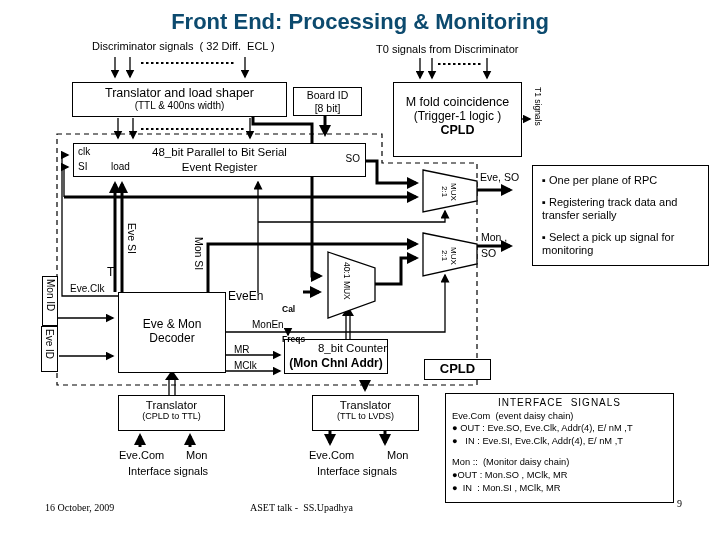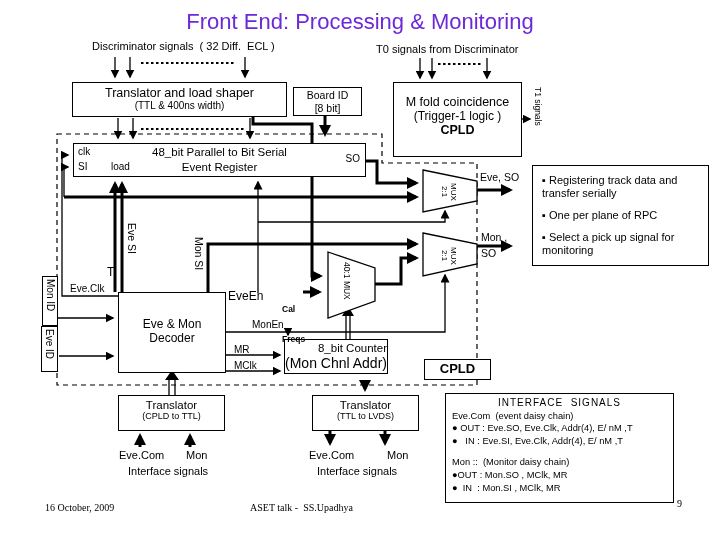--- a/index.html
+++ b/index.html
@@ -2,21 +2,21 @@
 <html><head>
 <meta charset="utf-8">
 <style>
   html,body{margin:0;padding:0;background:#fff;}
   #slide{position:relative;width:720px;height:540px;background:#fff;overflow:hidden;
          font-family:"Liberation Sans", sans-serif;color:#000;}
   #wires{position:absolute;left:0;top:0;z-index:1;}
   .box{position:absolute;z-index:2;background:#fff;border:1.5px solid #000;text-align:center;box-sizing:border-box;}
   .lbl{position:absolute;z-index:3;white-space:pre;}
   .vt{writing-mode:vertical-rl;}
-  #title{left:0;top:9px;width:720px;text-align:center;font-size:22px;font-weight:normal;color:#6d28d9;white-space:pre;}
+  #title{left:0;top:9px;width:720px;text-align:center;font-size:22px;font-weight:bold;color:#0c4a6e;white-space:pre;}
   .sub11{font-size:11px;}
   .muxlbl{position:absolute;z-index:3;writing-mode:vertical-lr;font-size:8px;line-height:9px;text-align:center;}
   .muxlbl span{display:block;}
   .pin{position:absolute;font-size:10px;z-index:3;}
   .note-line{font-size:11px;line-height:13px;margin-bottom:9px;text-align:left;}
   .if-line{font-size:9.3px;line-height:12.6px;text-align:left;white-space:pre;}
   .serif{font-family:"Liberation Serif", serif;}
 </style>
 </head>
 <body>
@@ -134,22 +134,22 @@
     <span>2:1</span>
     <span>MUX</span>
   </div>
   <div class="lbl vt" style="left:342px;top:262px;height:46px;font-size:8.5px;">40:1 MUX</div>
 
   <div class="lbl" style="left:480px;top:171px;font-size:10.5px;">Eve, SO</div>
   <div class="lbl" style="left:481px;top:231px;font-size:10.5px;">Mon ,</div>
   <div class="lbl" style="left:481px;top:247px;font-size:10.5px;">SO</div>
 
   <div class="box" style="left:532px;top:165px;width:177px;height:101px;padding:8px 7px 0 9px;text-align:left;">
+    <div class="note-line">▪ One per plane of RPC</div>
     <div class="note-line">▪ Registering track data and transfer serially</div>
-    <div class="note-line">▪ One per plane of RPC</div>
     <div class="note-line">▪ Select a pick up signal for monitoring</div>
   </div>
 
   <div class="lbl" style="left:70px;top:283px;font-size:10px;">Eve.Clk</div>
   <div class="lbl" style="left:107px;top:265px;font-size:12px;">T</div>
   <div class="lbl vt" style="left:126px;top:223px;height:46px;font-size:10.5px;">Eve SI</div>
   <div class="lbl vt" style="left:193px;top:237px;height:46px;font-size:10.5px;">Mon SI</div>
   <div class="lbl" style="left:228px;top:289px;font-size:12px;">EveEn</div>
   <div class="lbl" style="left:252px;top:319px;font-size:10px;">MonEn</div>
   <div class="lbl" style="left:234px;top:344px;font-size:10px;">MR</div>
@@ -166,21 +166,21 @@
     <div class="vt" style="font-size:10px;margin:2px auto 0;">Eve ID</div>
   </div>
 
   <div class="box" style="left:118px;top:292px;width:108px;height:81px;">
     <div style="font-size:12px;margin-top:24px;">Eve &amp; Mon</div>
     <div style="font-size:12px;">Decoder</div>
   </div>
 
   <div class="box" style="left:284px;top:339px;width:104px;height:35px;">
     <div style="font-size:11.5px;margin-top:1px;line-height:15px;text-align:right;">8_bit Counter</div>
-    <div style="font-size:14px;line-height:14px;">(Mon Chnl Addr)</div>
+    <div style="font-size:12px;line-height:14px;font-weight:bold;">(Mon Chnl Addr)</div>
   </div>
 
   <div class="box" style="left:424px;top:359px;width:67px;height:21px;">
     <div style="font-size:13px;font-weight:bold;margin-top:1px;">CPLD</div>
   </div>
 
   <div class="box" style="left:118px;top:395px;width:107px;height:36px;">
     <div style="font-size:11.5px;margin-top:3px;">Translator</div>
     <div style="font-size:9px;">(CPLD to TTL)</div>
   </div>

